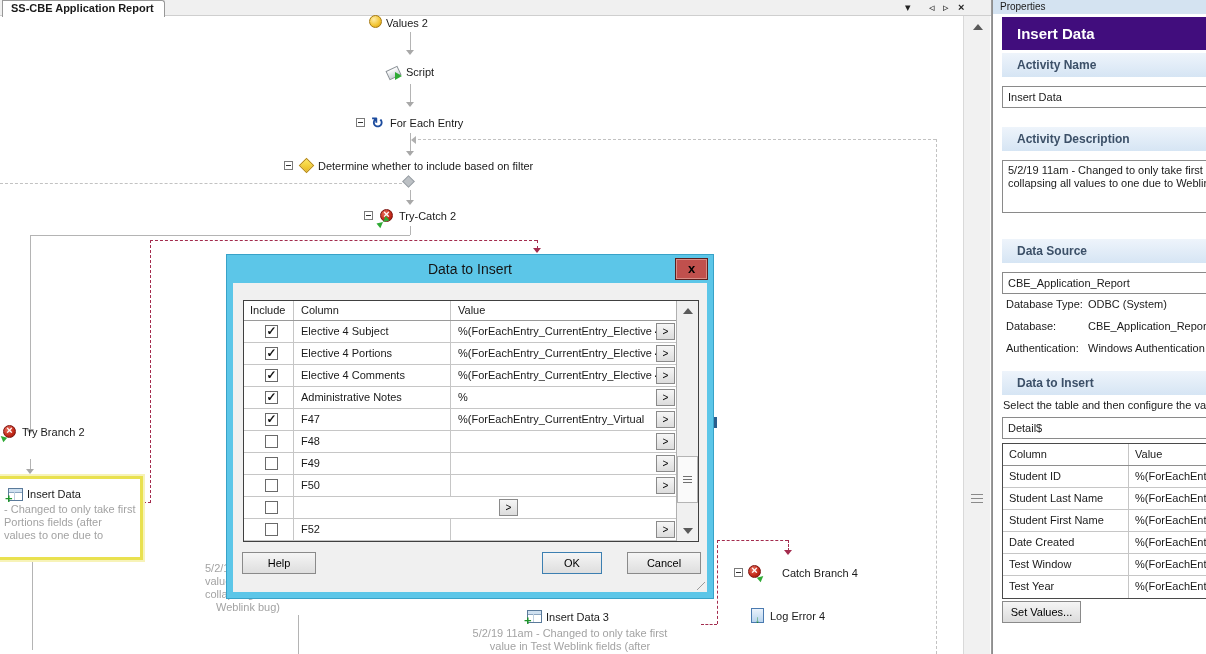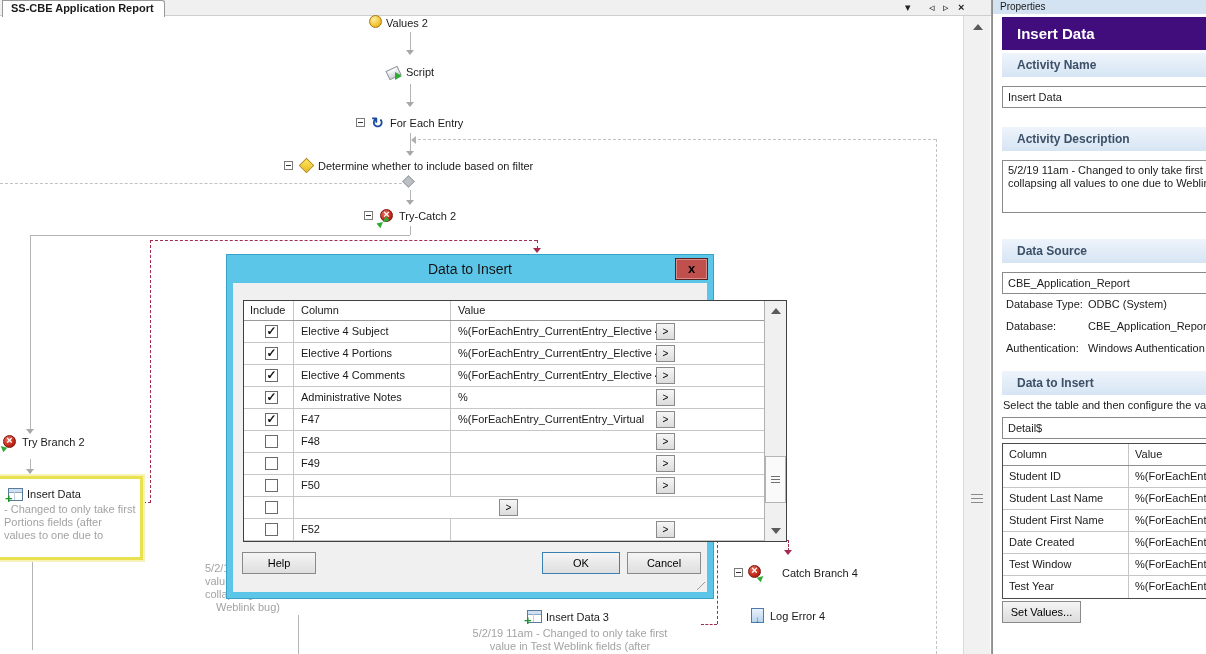--- a/index.html
+++ b/index.html
@@ -63,21 +63,21 @@
   .vscroll { position:absolute; left:963px; top:16px; width:27px; height:638px; background:#f1f1f1; border-left:1px solid #d9d9d9; }
   .vscroll .up { position:absolute; left:9px; top:8px; width:0; height:0; border-left:5px solid transparent; border-right:5px solid transparent; border-bottom:6px solid #5a5a5a; }
   .vscroll .grip { position:absolute; left:7px; top:478px; width:12px; height:1px; background:#8a8a8a; box-shadow:0 4px 0 #8a8a8a, 0 8px 0 #8a8a8a; }
   .splitter { position:absolute; left:991px; top:0; width:1px; height:654px; background:#9a9a9a; }
   
   .dialog { position:absolute; left:227px; top:255px; width:486px; height:343px; background:#5cc6e8; box-shadow:0 0 0 1px #38a2c8; z-index:10; }
   .dtitle { position:absolute; left:0; top:0; right:0; height:28px; text-align:center; font-size:14px; line-height:28px; color:#151515; }
   .dclose { position:absolute; right:5px; top:3px; width:33px; height:22px; background:#c0504d; border:1px solid #5a1f1e;
     box-shadow:inset 0 0 0 1px #d98c85; color:#000; font-size:13px; font-weight:bold; text-align:center; line-height:20px; cursor:default; }
   .dbody { position:absolute; left:6px; top:28px; width:474px; height:309px; background:#f0f0f0; }
-  .dtable { position:absolute; left:10px; top:17px; width:544px; background:#fff; border:1px solid #404040; }
+  .dtable { position:absolute; left:10px; top:17px; width:456px; background:#fff; border:1px solid #404040; }
   .dhead { display:flex; height:20px; border-bottom:1px solid #9a9a9a; font-size:11px; }
   .dhead span { line-height:19px; }
   .drow { display:flex; height:22px; border-bottom:1px solid #c6c6c6; font-size:11px; align-items:center; }
   .drow:last-child { border-bottom:none; }
   .c-inc { width:50px; border-right:1px solid #c6c6c6; height:100%; display:flex; align-items:center; justify-content:center; padding-left:6px; }
   .dhead .c-inc { justify-content:flex-start; }
   .c-col { width:157px; border-right:1px solid #c6c6c6; height:100%; line-height:21px; padding-left:7px; overflow:hidden; }
   .c-val { position:relative; width:227px; height:100%; line-height:21px; padding-left:7px; overflow:hidden; }
   .cbx { width:13px; height:13px; background:#fff; border:1px solid #6a6a6a; display:flex; align-items:center; justify-content:center; }
   .chk { font-size:12px; font-weight:bold; color:#111; margin-top:-2px; }
@@ -179,21 +179,21 @@
     <span class="icon icon-decision" style="left:17px;top:0"></span>
     <span class="nlabel" style="margin-left:34px">Determine whether to include based on filter</span>
   </div>
 
   <div class="node" style="left:364px;top:210px">
     <span class="collapse" style="left:0;top:1px"></span>
     <span class="icon icon-error garr-bl garr-br" style="left:16px;top:-1px"></span>
     <span class="nlabel" style="margin-left:35px">Try-Catch 2</span>
   </div>
 
-  <div class="node" style="left:3px;top:436px">
+  <div class="node" style="left:3px;top:426px">
     <span class="icon icon-error garr-bl" style="left:0;top:-1px"></span>
     <span class="nlabel" style="margin-left:19px">Try Branch 2</span>
   </div>
 
   <div class="sel-box" style="left:-10px;top:476px;width:153px;height:84px">
     <span class="icon icon-grid" style="left:15px;top:9px">
         <span class="plus"></span>
       </span>
     <span style="position:absolute;left:34px;top:9px;font-size:11px;white-space:nowrap">Insert Data</span>
     <span class="desc" style="left:11px;top:24px">- Changed to only take first</span>
@@ -340,21 +340,21 @@
         </div>
 
         <div class="dscroll">
           <div class="up"></div>
           <div class="thumb"></div>
           <div class="down"></div>
         </div>
       </div>
 
       <button class="dbtn" style="left:9px;top:269px;width:74px">Help</button>
-      <button class="dbtn ok" style="left:309px;top:269px;width:78px">OK</button>
+      <button class="dbtn ok" style="left:309px;top:269px;width:60px">OK</button>
       <button class="dbtn" style="left:394px;top:269px;width:74px">Cancel</button>
       <div class="dgrip"></div>
     </div>
   </div>
 
   <div class="props">
     <div class="ptitle">Properties</div>
     <div class="phdr-main">Insert Data</div>
 
     <div class="psec" style="top:53px">Activity Name</div>

